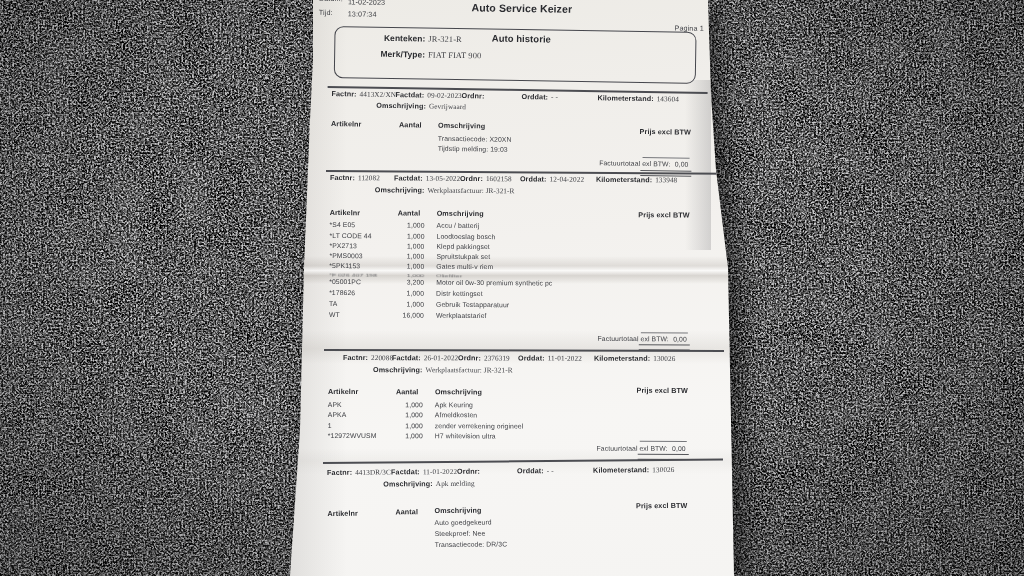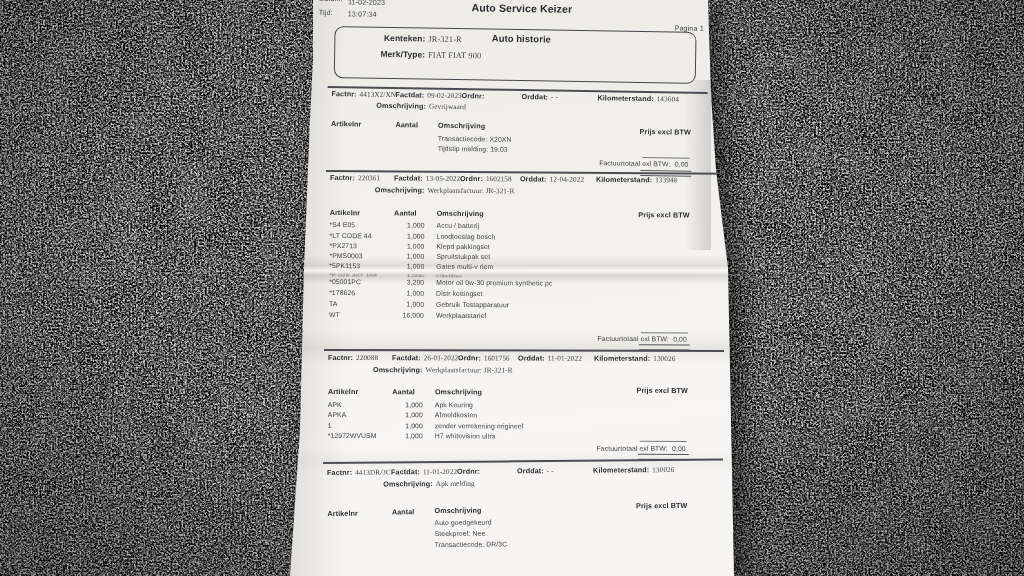--- a/index.html
+++ b/index.html
@@ -35,21 +35,21 @@
   .vbox{position:absolute;left:48px;top:26px;width:360px;height:50px;
         border:1.3px solid #46474d;border-radius:9px;}
   .vlab{display:inline-block;width:78px;text-align:right;font-weight:bold;color:#2b2c30;}
   .sec{position:absolute;width:400px;height:200px;}
   .rule{position:absolute;left:-4px;top:0;height:1.6px;background:#4c4d52;}
   .w1{width:380px;} .w2{width:400px;}
   .row{position:absolute;left:0;width:100%;height:10px;}
   .art{position:absolute;left:0;top:0;}
   .qty{position:absolute;left:52px;top:0;width:43px;text-align:right;}
   .desc{position:absolute;left:107px;top:0;}
-  .qtyh{position:absolute;left:44px;width:43px;text-align:right;}
+  .qtyh{position:absolute;left:68px;width:43px;}
   .prijs{position:absolute;left:270px;width:90px;text-align:right;}
   .tlabel{position:absolute;left:150px;width:190px;text-align:right;}
   .tval{position:absolute;left:312px;width:46px;text-align:right;}
   .tline{position:absolute;left:312px;width:47px;height:1px;background:#77787c;}
   .dbl{position:absolute;left:310px;width:51px;height:3.6px;
        border-top:1.1px solid #55565a;border-bottom:1.1px solid #55565a;}
   .crushed{transform:scaleY(.5);filter:blur(.4px);opacity:.75;}
 </style>
 </head>
 <body>
@@ -116,21 +116,21 @@
             </div>
         <div class="tline" style="top:66px"></div>
         <div class="t fs6 tlabel" style="top:69px">Factuurtotaal exl BTW:</div>
         <div class="t fs6 tval" style="top:69px">0,00</div>
         <div class="dbl" style="top:79px"></div>
       </div>
     </div>
 
     <div class="sec" style="left:43px;top:170px;transform:rotate(.4deg);transform-origin:0 0">
       <div class="rule w2"></div>
-      <div class="t fs7" style="left:0;top:3px"><span class="b">Factnr:</span><span class="v">220361</span></div>
+      <div class="t fs7" style="left:0;top:3px"><span class="b">Factnr:</span><span class="v">112082</span></div>
       <div class="t fs7" style="left:64px;top:3px"><span class="b">Factdat:</span><span class="v">13-05-2022</span></div>
       <div class="t fs7" style="left:130px;top:3px"><span class="b">Ordnr:</span><span class="v">1602158</span></div>
       <div class="t fs7" style="left:190px;top:3px"><span class="b">Orddat:</span><span class="v">12-04-2022</span></div>
       <div class="t fs7" style="left:266px;top:3px"><span class="b">Kilometerstand:</span><span class="v">133948</span></div>
       <div class="t fs7" style="left:45px;top:15px"><span class="b">Omschrijving:</span><span class="v">Werkplaatsfactuur: JR-321-R</span></div>
       <div class="t fs7 b" style="left:0;top:38px">Artikelnr</div>
       <div class="t fs7 b qtyh" style="top:38px">Aantal</div>
       <div class="t fs7 b" style="left:107px;top:38px">Omschrijving</div>
       <div class="t fs7 b prijs" style="top:38px">Prijs excl BTW</div>
       <div class="row" style="top:51px">
@@ -184,23 +184,23 @@
             <span class="t fs6 desc">Werkplaatstarief</span>
           </div>
       <div class="tline" style="top:160px"></div>
       <div class="t fs6 tlabel" style="top:163px">Factuurtotaal exl BTW:</div>
       <div class="t fs6 tval" style="top:163px">0,00</div>
       <div class="dbl" style="top:172px"></div>
     </div>
 
     <div class="sec" style="left:41px;top:349px;transform:rotate(.15deg);transform-origin:0 0">
       <div class="rule w2"></div>
-      <div class="t fs7" style="left:0;top:4px"><span class="b">Factnr:</span><span class="v">220088</span></div>
+      <div class="t fs7" style="left:15px;top:4px"><span class="b">Factnr:</span><span class="v">220088</span></div>
       <div class="t fs7" style="left:64px;top:4px"><span class="b">Factdat:</span><span class="v">26-01-2022</span></div>
-      <div class="t fs7" style="left:130px;top:4px"><span class="b">Ordnr:</span><span class="v">1601756</span></div>
+      <div class="t fs7" style="left:130px;top:4px"><span class="b">Ordnr:</span><span class="v">2376319</span></div>
       <div class="t fs7" style="left:190px;top:4px"><span class="b">Orddat:</span><span class="v">11-01-2022</span></div>
       <div class="t fs7" style="left:266px;top:4px"><span class="b">Kilometerstand:</span><span class="v">130026</span></div>
       <div class="t fs7" style="left:45px;top:16px"><span class="b">Omschrijving:</span><span class="v">Werkplaatsfactuur: JR-321-R</span></div>
       <div class="t fs7 b" style="left:0;top:38px">Artikelnr</div>
       <div class="t fs7 b qtyh" style="top:38px">Aantal</div>
       <div class="t fs7 b" style="left:107px;top:38px">Omschrijving</div>
       <div class="t fs7 b prijs" style="top:36px">Prijs excl BTW</div>
       <div class="row" style="top:52px">
             <span class="t fs6 art">APK</span>
             <span class="t fs6 qty">1,000</span>

